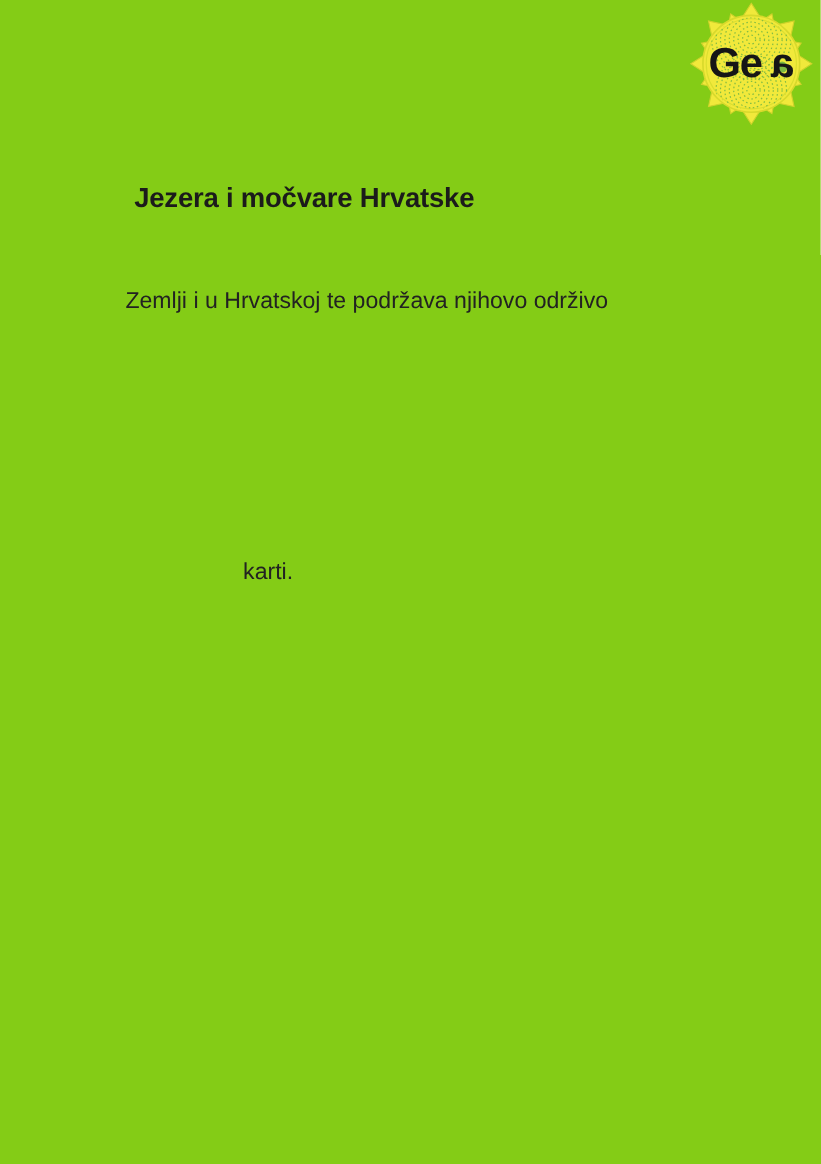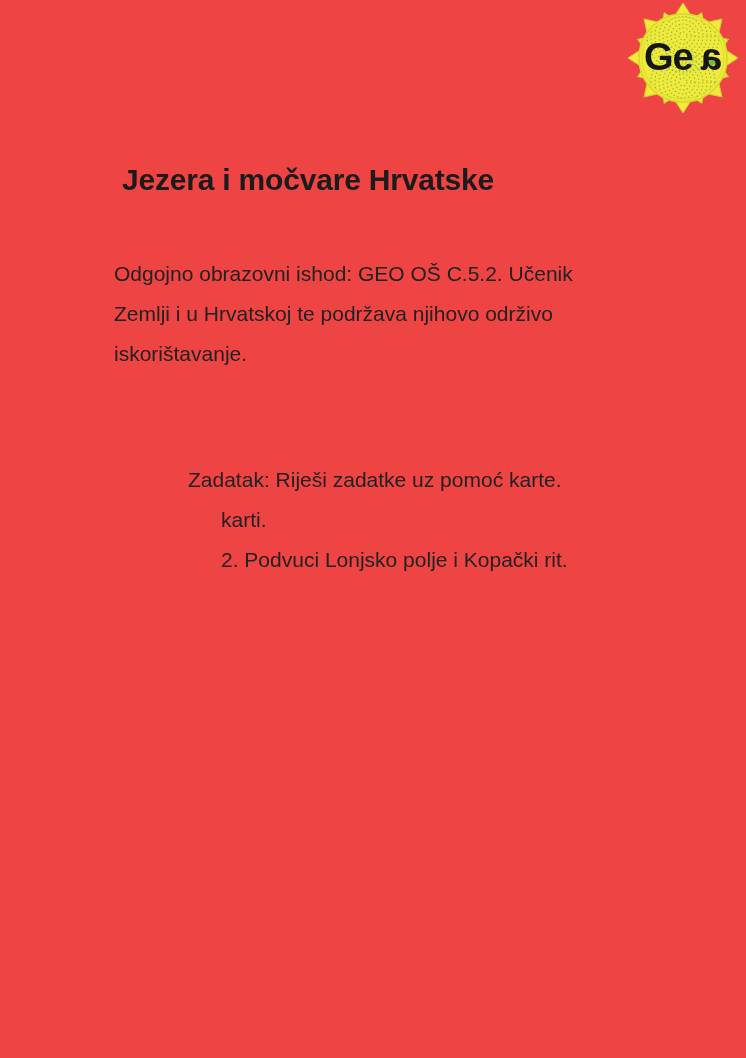--- a/index.html
+++ b/index.html
@@ -11,36 +11,36 @@
     height: 1058px;
     background: #ffffff;
     position: relative;
     overflow: hidden;
     font-family: "Liberation Sans", sans-serif;
     color: #1e1e1e;
   }
   .page {
     position: absolute;
     inset: 0;
-    background: #ef4444;
+    background: #84cc16;
   }
   .logo {
     position: absolute;
     left: 624px;
     top: 2px;
     width: 118px;
     height: 112px;
   }
   .logo svg { display: block; width: 100%; height: 100%; }
   .title {
     position: absolute;
     left: 122px;
     top: 160px;
     margin: 0;
-    font-size: 30px;
+    font-size: 25px;
     line-height: 40px;
     font-weight: 700;
     letter-spacing: -0.2px;
     color: #1b1b1b;
     white-space: nowrap;
   }
   .paragraph {
     position: absolute;
     left: 114px;
     top: 254px;
@@ -130,25 +130,21 @@
       <circle cx="86" cy="59" r="5" fill="#7cb944"></circle>
 
       <text x="19" y="68" font-family="Liberation Sans, sans-serif" font-weight="700" font-size="38" letter-spacing="-1" fill="#161616">Ge</text>
       <text transform="translate(97 0) scale(-1 1)" x="0" y="68" font-family="Liberation Sans, sans-serif" font-weight="700" font-size="38" fill="#161616">a</text>
     </svg>
   </div>
 
   <h1 class="title">Jezera i močvare Hrvatske</h1>
 
   <div class="paragraph">
-    <div class="line">Odgojno obrazovni ishod: GEO OŠ C.5.2. Učenik</div>
     <div class="line">Zemlji i u Hrvatskoj te podržava njihovo održivo</div>
-    <div class="line">iskorištavanje.</div>
   </div>
 
-  <div class="task-intro">Zadatak: Riješi zadatke uz pomoć karte.</div>
 
   <div class="tasks">
     <div class="line">karti.</div>
-    <div class="line">2. Podvuci Lonjsko polje i Kopački rit.</div>
   </div>
 
 </div>
 
 </body></html>

